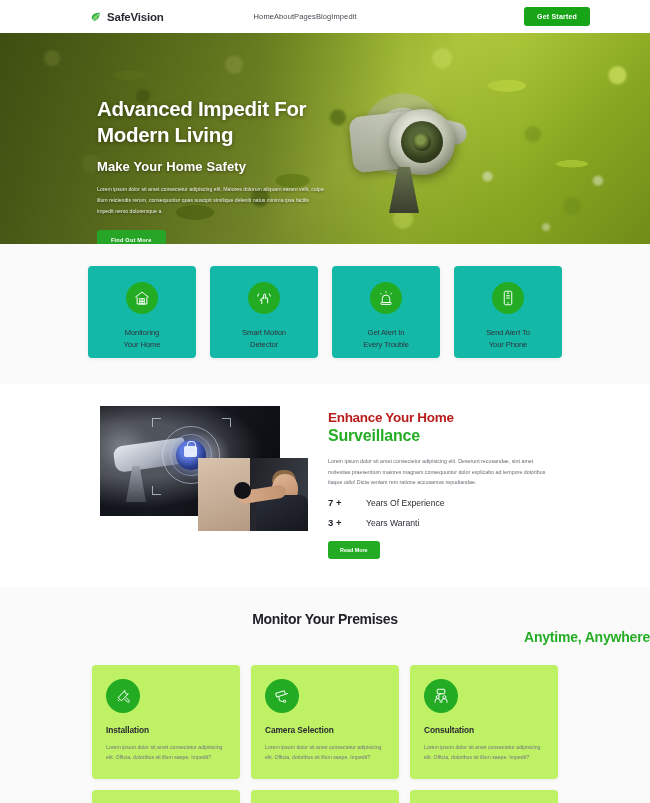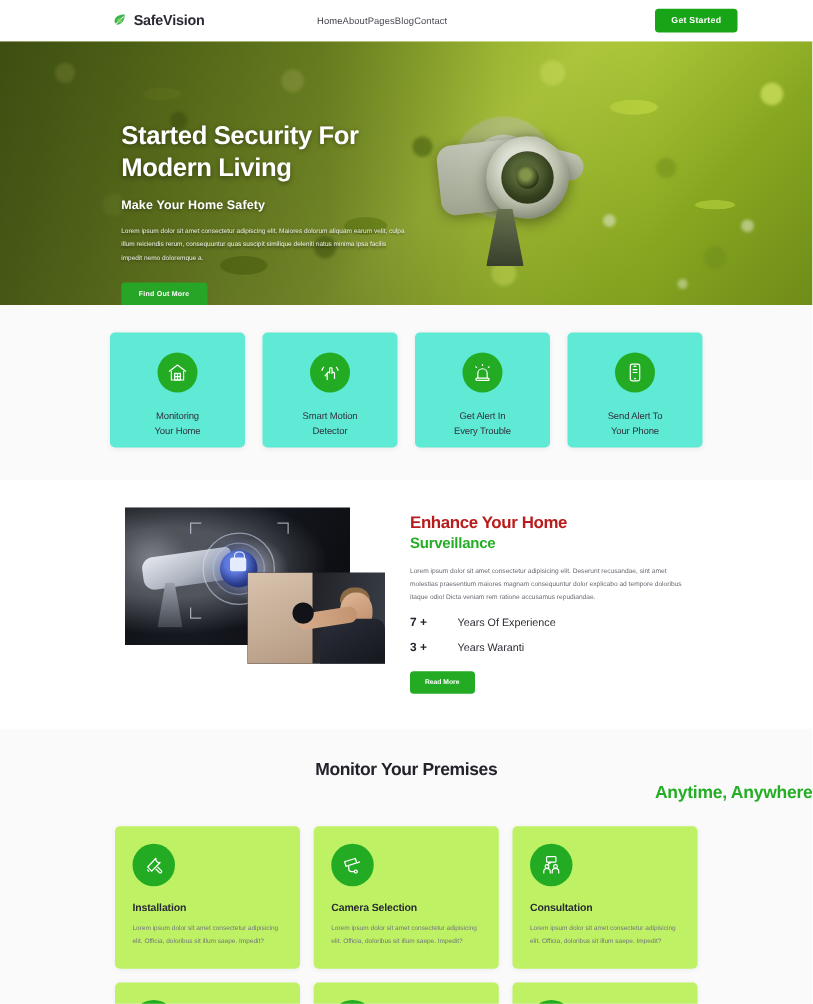--- a/index.html
+++ b/index.html
@@ -107,41 +107,41 @@
     background: linear-gradient(90deg, rgba(22,30,10,.62) 0%, rgba(25,34,12,.42) 40%, rgba(30,40,14,.10) 62%, rgba(0,0,0,0) 80%);
   }
   .hero-content {
     position: absolute; left: 97px; top: 63px; width: 250px; z-index: 5;
   }
   .hero-title {
     font-size: 20.5px; font-weight: bold; color: #fff; line-height: 1.28;
     letter-spacing: -.3px; text-shadow: 0 1px 4px rgba(0,0,0,.4);
   }
   .hero-sub {
-    margin-top: 11px; font-size: 10px; font-weight: bold; color: #fff;
+    margin-top: 11px; font-size: 13px; font-weight: bold; color: #fff;
     letter-spacing: .1px; text-shadow: 0 1px 3px rgba(0,0,0,.45);
   }
   .hero-text {
     margin-top: 10px; font-size: 5.2px; color: #eef0e6; line-height: 2.05;
     width: 230px; text-shadow: 0 1px 2px rgba(0,0,0,.5);
   }
   .hero-btn {
     margin-top: 14px; display: inline-block;
     background: #27a527; color: #fff; border: none;
     font-size: 5.6px; font-weight: bold;
     padding: 7px 14px; border-radius: 3px; letter-spacing: .2px;
   }
 
   
   .features {
     background: #fafafa; padding: 22px 0 26px; display: flex;
     justify-content: center; gap: 14px;
   }
   .feat-card {
-    width: 108px; height: 92px; background: #5eead4;
+    width: 108px; height: 92px; background: #14b8a6;
     border-radius: 4px; box-shadow: 0 1px 4px rgba(0,0,0,.07);
     display: flex; flex-direction: column; align-items: center;
     padding-top: 16px;
   }
   .circ-icon {
     width: 32px; height: 32px; border-radius: 50%;
     background: #23ac23; display: flex; align-items: center; justify-content: center;
   }
   .circ-icon svg { width: 18px; height: 18px; }
   .feat-label {
@@ -237,21 +237,21 @@
     background: linear-gradient(90deg, #d7ac8d, #c2936f);
     border-radius: 7px; transform: rotate(-9deg);
   }
   .img-sub .device {
     position: absolute; left: 36px; top: 24px; width: 17px; height: 17px;
     border-radius: 50%; background: #121318;
   }
 
   .enhance-text { width: 222px; padding-top: 4px; }
   .eh-h1 { font-size: 13.5px; font-weight: bold; color: #b91c1c; letter-spacing: -.3px; }
-  .eh-h2 { font-size: 12px; font-weight: bold; color: #25ad25; letter-spacing: -.2px; margin-top: 2px; }
+  .eh-h2 { font-size: 16px; font-weight: bold; color: #25ad25; letter-spacing: -.2px; margin-top: 2px; }
   .eh-p { margin-top: 11px; font-size: 5.3px; color: #6a6a74; line-height: 2.0; }
   .stat-row { display: flex; align-items: baseline; margin-top: 9px; }
   .stat-num { width: 38px; font-size: 9.5px; font-weight: bold; color: #22222b; }
   .stat-label { font-size: 8.6px; color: #2c2c35; }
   .eh-btn {
     margin-top: 13px; background: #23ac23; color: #fff; border: none;
     font-size: 5.4px; font-weight: bold; padding: 6px 12px; border-radius: 3px;
   }
 
   
@@ -284,39 +284,39 @@
           <rect x="5" y="6" width="4" height="4" fill="#8fd36a" opacity=".8"></rect>
         </svg>
       </span>
       <span class="brand-name">SafeVision</span>
     </div>
     <nav class="nav">
       <a href="#" class="active">Home</a>
       <a href="#">About</a>
       <a href="#">Pages</a>
       <a href="#">Blog</a>
-      <a href="#">Contact</a>
+      <a href="#">Impedit</a>
     </nav>
     <button class="cta-btn">Get Started</button>
   </div>
 
   <div class="hero">
     <div class="hero-foliage"></div>
     <div class="hero-cam">
       <div class="barrel"></div>
       <div class="hood"></div>
       <div class="lens-ring"></div>
       <div class="lens-mid"></div>
       <div class="lens-core"></div>
       <div class="mount"></div>
     </div>
     <div class="hero-overlay"></div>
     <div class="hero-content">
       <div class="hero-title">
-        <div>Started Security For</div>
+        <div>Advanced Impedit For</div>
         <div>Modern Living</div>
       </div>
       <div class="hero-sub">Make Your Home Safety</div>
       <div class="hero-text">Lorem ipsum dolor sit amet consectetur adipiscing elit. Maiores dolorum aliquam earum velit, culpa illum reiciendis rerum, consequuntur quas suscipit similique deleniti natus minima ipsa facilis impedit nemo doloremque a.</div>
       <button class="hero-btn">Find Out More</button>
     </div>
   </div>
 
   <div class="features">
 

